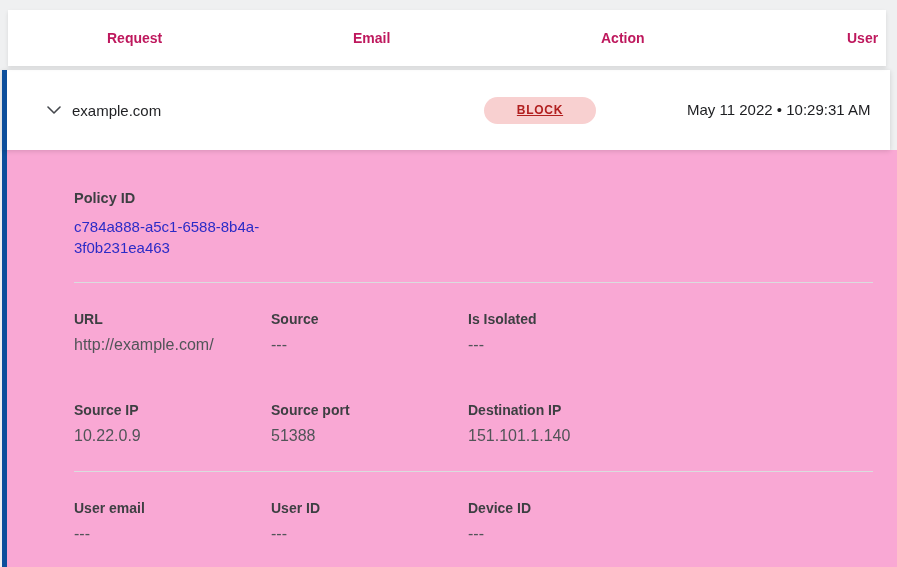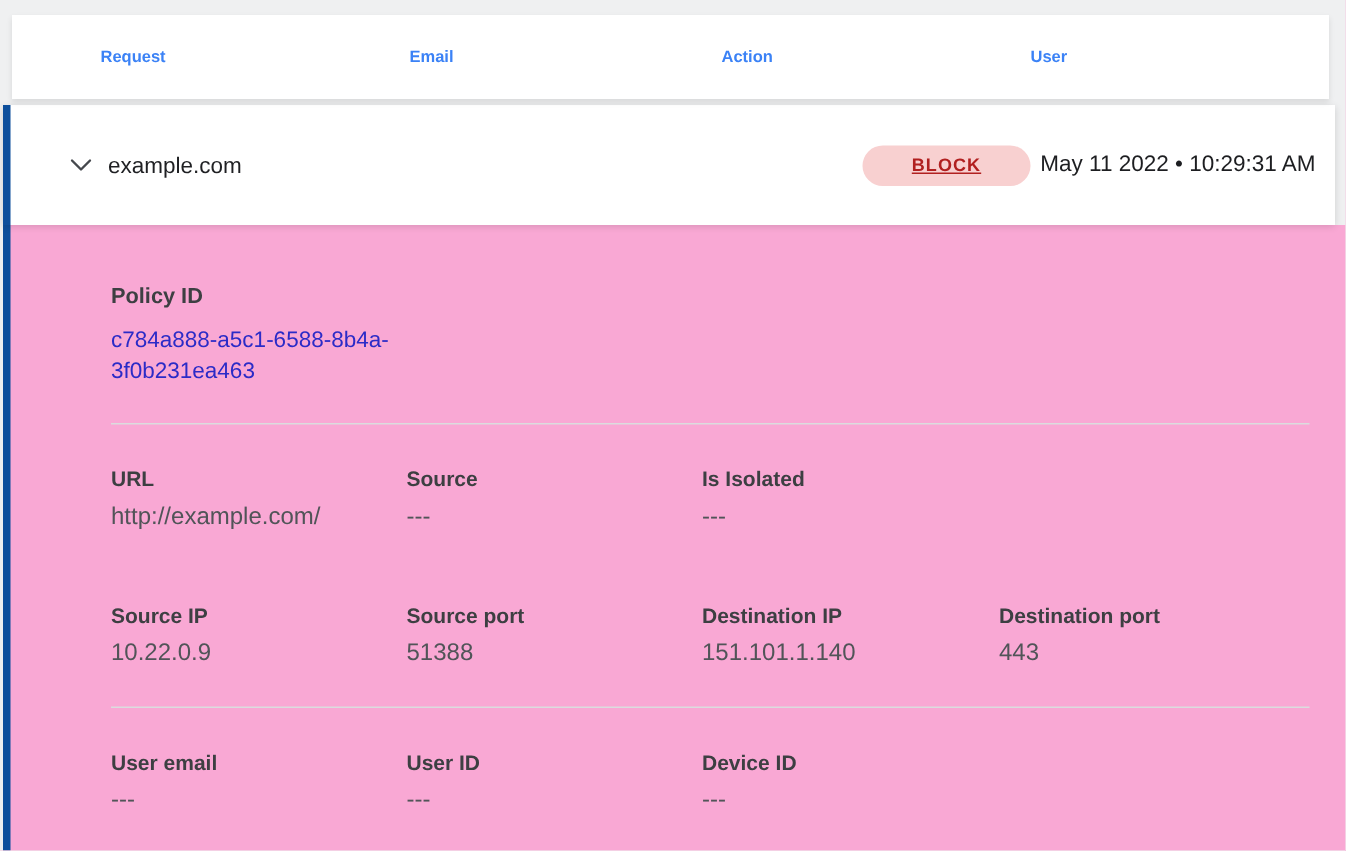--- a/index.html
+++ b/index.html
@@ -17,42 +17,42 @@
     height: 56px;
     background: #ffffff;
     box-shadow: 0 2px 4px rgba(0,0,0,0.10);
     display: flex;
     align-items: center;
     padding-left: 59px;
     position: relative;
     z-index: 2;
   }
   .header-card .col {
-    font-size: 11px;
+    font-size: 14px;
     font-weight: 700;
-    color: #3b82f6;
+    color: #be185d;
+    margin-left: 40px;
   }
   .col-request { width: 206px; }
   .col-email   { width: 208px; }
   .col-action  { width: 206px; }
   .col-time    { flex: 1; }
 
   
   .row-card {
     margin: 4px 7px 0 2px;
     height: 80px;
     background: #ffffff;
     border-left: 5px solid #0d4f9c;
     box-shadow: 0 1px 5px rgba(0,0,0,0.14);
     display: flex;
     align-items: center;
     position: relative;
     z-index: 1;
     cursor: pointer;
-    text-align: right;
   }
   .cell-request {
     width: 266px;
     display: flex;
     align-items: center;
     padding-left: 35px;
   }
   .chevron-btn {
     width: 24px; height: 24px;
     display: flex; align-items: center; justify-content: center;
@@ -190,24 +190,20 @@
       <div class="field-value">10.22.0.9</div>
     </div>
     <div class="field">
       <div class="field-label">Source port</div>
       <div class="field-value">51388</div>
     </div>
     <div class="field">
       <div class="field-label">Destination IP</div>
       <div class="field-value">151.101.1.140</div>
     </div>
-    <div class="field">
-      <div class="field-label">Destination port</div>
-      <div class="field-value">443</div>
-    </div>
   </div>
 
   <hr class="divider divider-2">
 
   <div class="fields-grid">
     <div class="field">
       <div class="field-label">User email</div>
       <div class="field-value">---</div>
     </div>
     <div class="field">

